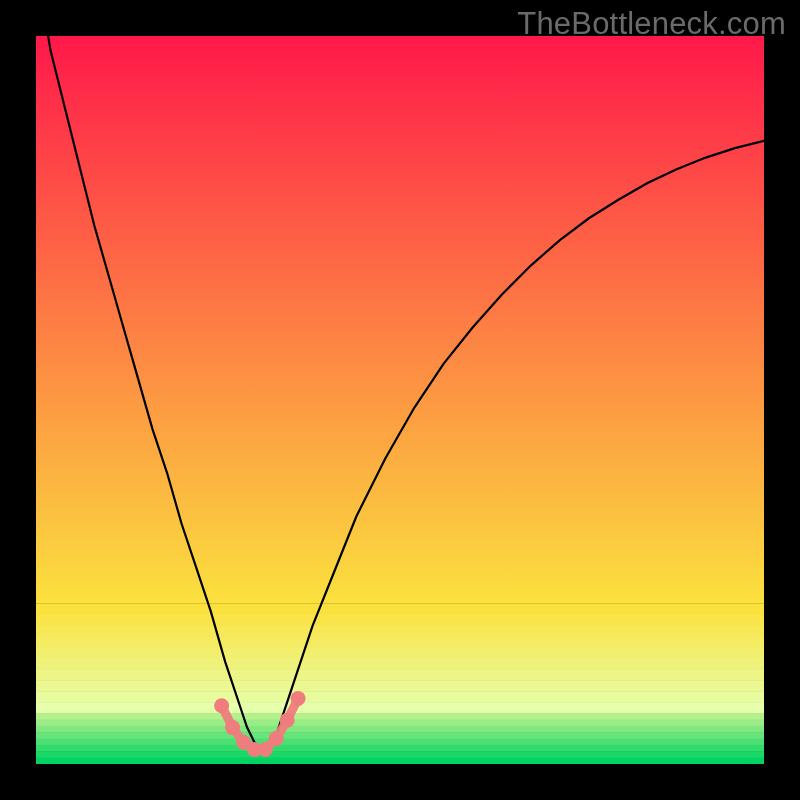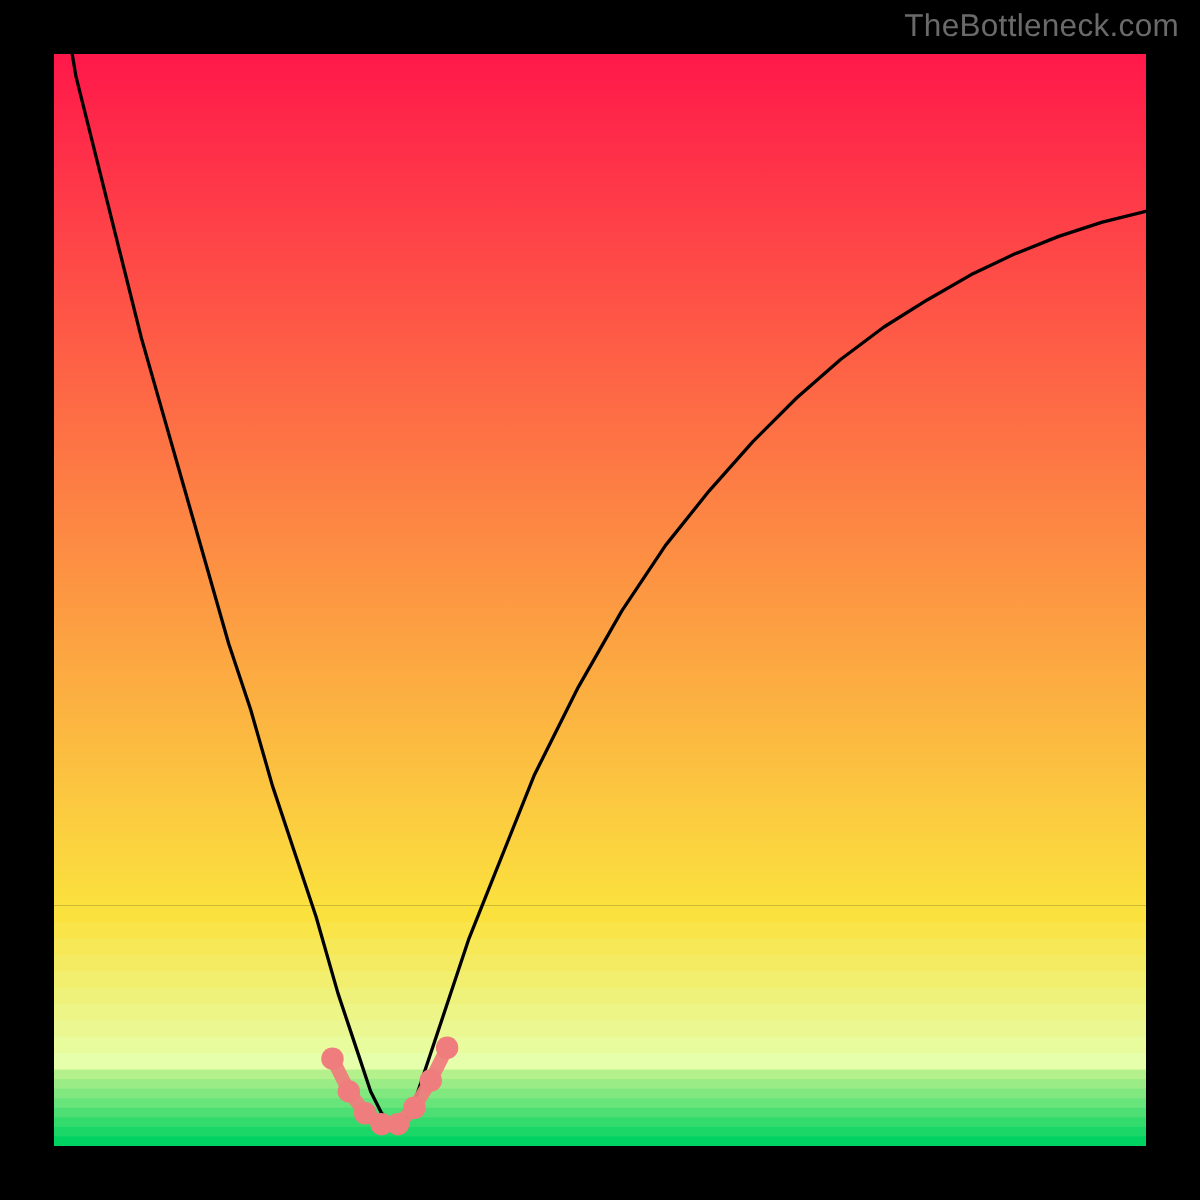--- a/index.html
+++ b/index.html
@@ -27,21 +27,21 @@
     height: 728px;
   }
   .plot svg {
     display: block;
   }
   .watermark {
     position: absolute;
     top: 6px;
     right: 14px;
     color: #6a6a6a;
-    font-size: 21px;
+    font-size: 31px;
     font-weight: 500;
     letter-spacing: 0.2px;
     user-select: none;
   }
 </style>
 </head>
 <body>
 
 <div class="frame">
 

